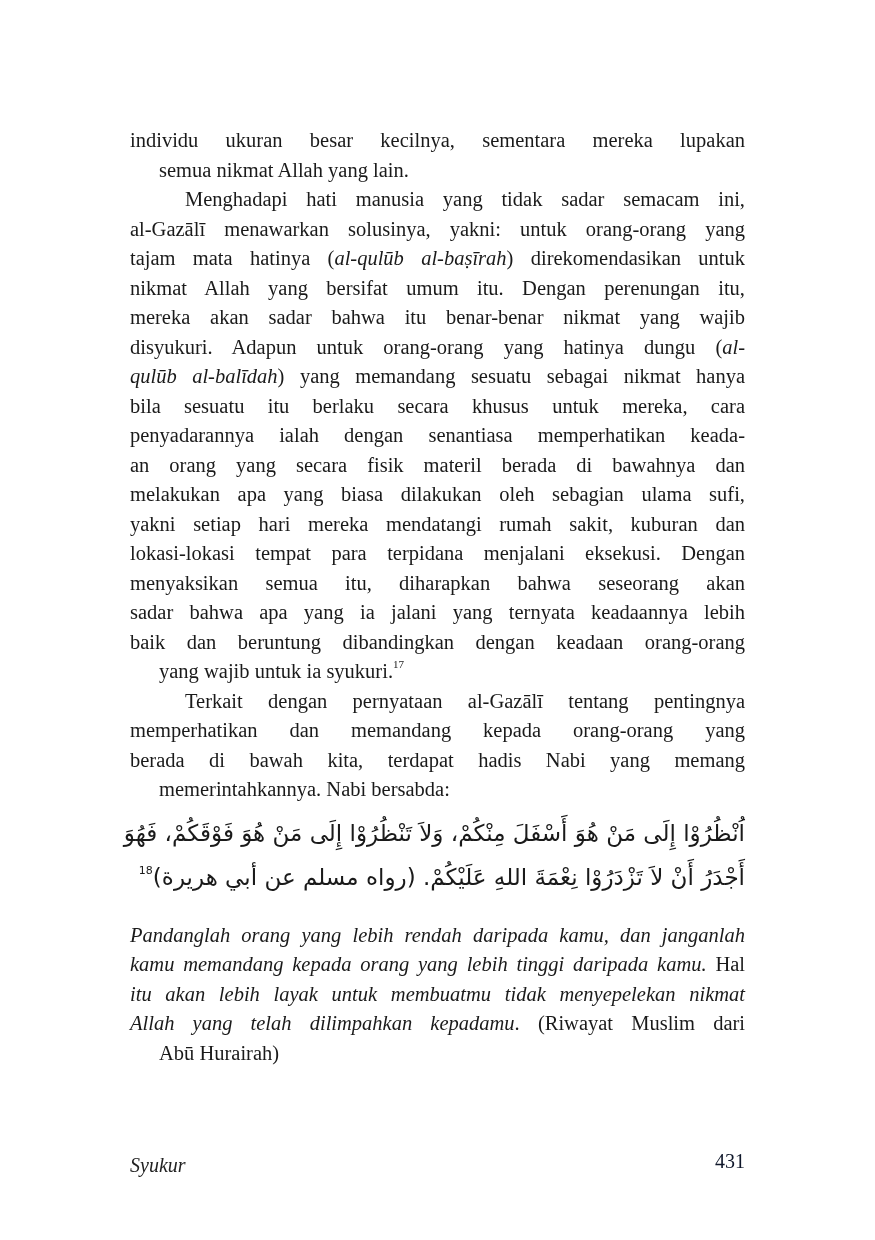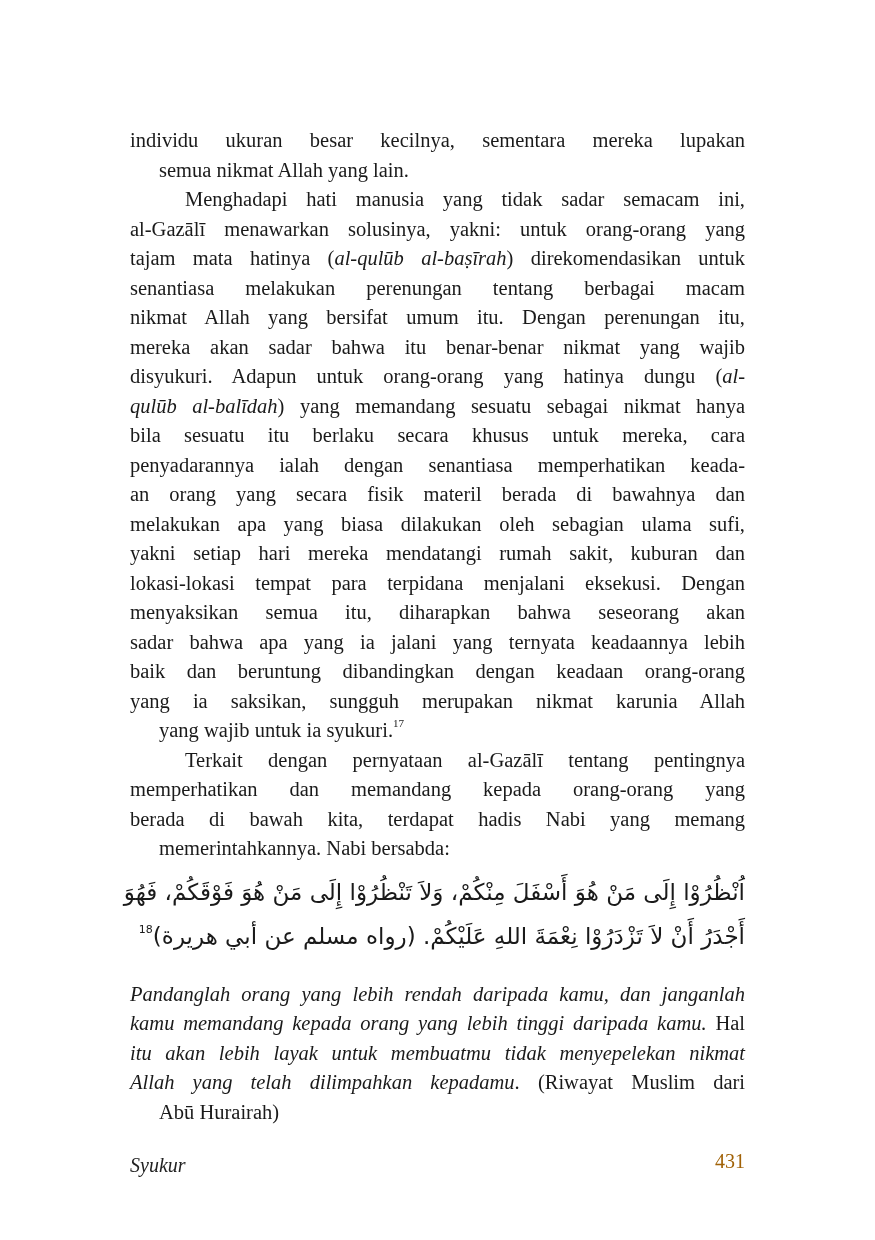--- a/index.html
+++ b/index.html
@@ -11,51 +11,49 @@
   .line.last { text-align-last: left; margin-left: 29px; }
   sup { font-size: 11px; line-height: 0; position: relative; top: -2px; }
   .arabic { direction: rtl; font-family: "DejaVu Sans", sans-serif; font-size: 23px; line-height: 44px;
             margin-top: 6px; text-align: justify; text-align-last: justify; }
   .arabic .aline { display: block; text-align-last: justify; white-space: nowrap; margin-left: 39px; }
   .arabic .aline.last { text-align-last: right; }
   .translation { margin-top: 22px; }
   em { font-style: italic; }
   .footer { position: absolute; left: 130px; top: 1150px; width: 615px; font-family: "Liberation Serif", serif; }
   .running-head { position: absolute; left: 0; top: 4px; font-style: italic; font-size: 20px; color: #222; }
-  .page-number { position: absolute; right: 0; top: 0; font-size: 20px; color: #a16207; }
+  .page-number { position: absolute; right: 0; top: 0; font-size: 20px; color: #0f172a; }
 </style>
 </head>
 <body>
 
 <div class="page">
 
   <p class="para">
     <span class="line">individu ukuran besar kecilnya, sementara mereka lupakan</span>
     <span class="line last">semua nikmat Allah yang lain.</span>
   </p>
 
   <p class="para">
     <span class="line" style="padding-left:55px;">Menghadapi hati manusia yang tidak sadar semacam ini,</span>
     <span class="line">al-Gazālī menawarkan solusinya, yakni: untuk orang-orang yang</span>
     <span class="line"><span>tajam mata hatinya (</span><em>al-qulūb al-baṣīrah</em><span>) direkomendasikan untuk</span></span>
-    <span class="line">senantiasa melakukan perenungan tentang berbagai macam</span>
     <span class="line">nikmat Allah yang bersifat umum itu. Dengan perenungan itu,</span>
     <span class="line">mereka akan sadar bahwa itu benar-benar nikmat yang wajib</span>
     <span class="line"><span>disyukuri. Adapun untuk orang-orang yang hatinya dungu (</span><em>al-</em></span>
     <span class="line"><em>qulūb al-balīdah</em><span>) yang memandang sesuatu sebagai nikmat hanya</span></span>
     <span class="line">bila sesuatu itu berlaku secara khusus untuk mereka, cara</span>
     <span class="line">penyadarannya ialah dengan senantiasa memperhatikan keada-</span>
     <span class="line">an orang yang secara fisik materil berada di bawahnya dan</span>
     <span class="line">melakukan apa yang biasa dilakukan oleh sebagian ulama sufi,</span>
     <span class="line">yakni setiap hari mereka mendatangi rumah sakit, kuburan dan</span>
     <span class="line">lokasi-lokasi tempat para terpidana menjalani eksekusi. Dengan</span>
     <span class="line">menyaksikan semua itu, diharapkan bahwa seseorang akan</span>
     <span class="line">sadar bahwa apa yang ia jalani yang ternyata keadaannya lebih</span>
     <span class="line">baik dan beruntung dibandingkan dengan keadaan orang-orang</span>
-    <span class="line">yang ia saksikan, sungguh merupakan nikmat karunia Allah</span>
     <span class="line last"><span>yang wajib untuk ia syukuri.</span><sup>17</sup></span>
   </p>
 
   <p class="para">
     <span class="line" style="padding-left:55px;">Terkait dengan pernyataan al-Gazālī tentang pentingnya</span>
     <span class="line">memperhatikan dan memandang kepada orang-orang yang</span>
     <span class="line">berada di bawah kita, terdapat hadis Nabi yang memang</span>
     <span class="line last">memerintahkannya. Nabi bersabda:</span>
   </p>
 

